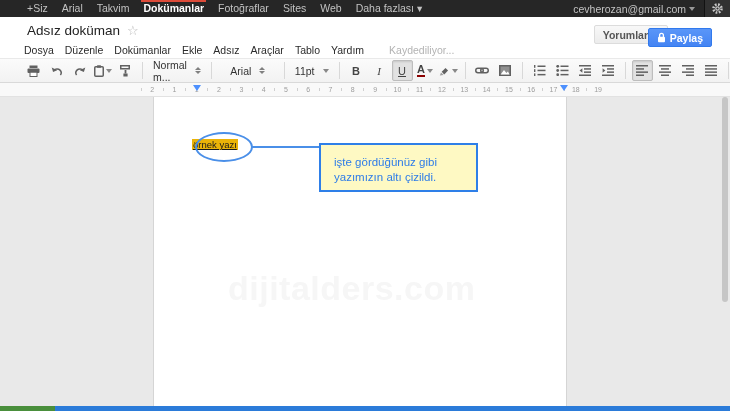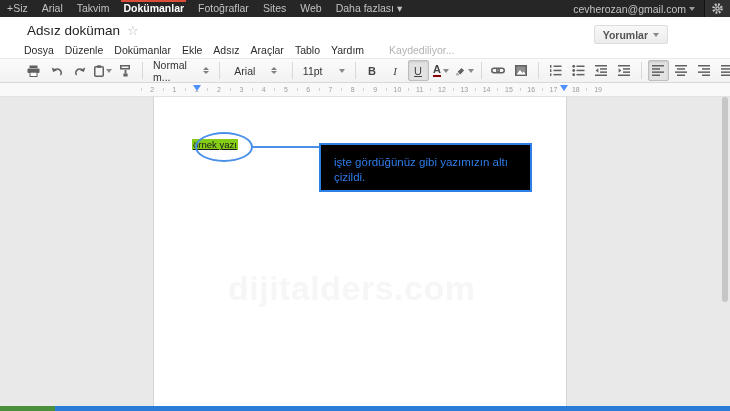--- a/index.html
+++ b/index.html
@@ -1,21 +1,21 @@
 <!DOCTYPE html>
 <html><head>
 <meta charset="utf-8">
 <style>
   html,body{margin:0;padding:0}
   body{width:730px;height:411px;position:relative;overflow:hidden;background:#fff;
        font-family:"Liberation Sans","DejaVu Sans",sans-serif;-webkit-font-smoothing:antialiased}
 
   
   .topbar{height:17px;background:#262626;display:flex;align-items:center;font-size:10.5px;color:#c2c2c2}
-  .tb-links{display:flex;margin-left:0}
+  .tb-links{display:flex;margin-left:20px}
   .tb-link{padding:0 7px;line-height:17px;cursor:pointer;position:relative;white-space:nowrap}
   .tb-link.active{color:#fff;font-weight:bold}
   .tb-link.active::before{content:"";position:absolute;top:0;left:5px;right:5px;height:2px;background:#dd4b39}
   .tb-right{margin-left:auto;display:flex;align-items:center;height:23px}
   .tb-email{padding-right:3px;cursor:pointer}
   .tb-caret{width:0;height:0;border-left:3px solid transparent;border-right:3px solid transparent;
             border-top:4px solid #999;margin-right:9px}
   .gear-box{width:25px;height:17px;border-left:1px solid #121212;background:#313131;
             display:flex;align-items:center;justify-content:center;cursor:pointer}
 
@@ -36,21 +36,21 @@
       padding:0 8px;font-size:10.5px;font-weight:bold;color:#fff;
       background:linear-gradient(#5a96f8,#4484f3);border:1px solid #3079ed;border-radius:2px;cursor:pointer;box-sizing:border-box}
 
   
   .toolbar{height:25px;background:linear-gradient(#fbfbfb,#f2f2f2);border-top:1px solid #e9e9e9;
       border-bottom:1px solid #d9d9d9;display:flex;align-items:center;padding-left:22px;box-sizing:border-box;color:#616161}
   .tbtn{height:19px;min-width:19px;display:flex;align-items:center;justify-content:center;gap:2px;
       border:1px solid transparent;border-radius:2px;margin:0 1px;cursor:pointer;font-size:11px;color:#444}
   .tbtn.pressed{background:#e2e2e2;border-color:#bdbdbd;box-shadow:inset 0 1px 2px rgba(0,0,0,.12)}
   .sep{width:1px;height:17px;background:#d8d8d8;margin:0 5px;flex:none}
-  .dd{display:flex;align-items:center;gap:16px;padding:0 5px;height:19px;cursor:pointer;font-size:10.5px;color:#333}
+  .dd{display:flex;align-items:center;gap:8px;padding:0 5px;height:19px;cursor:pointer;font-size:10.5px;color:#333}
   .updown{display:inline-flex;flex-direction:column;gap:1.5px}
   .updown i{width:0;height:0;border-left:3px solid transparent;border-right:3px solid transparent;display:block}
   .updown .u{border-bottom:3.5px solid #808080}
   .updown .d{border-top:3.5px solid #808080}
   .b-label{font-weight:bold}
   .i-label{font-style:italic;font-family:"Liberation Serif",serif}
   .u-label{text-decoration:underline}
   .a-label{font-weight:bold;border-bottom:2.5px solid #8b0000;line-height:11px}
 
   
@@ -63,25 +63,25 @@
   .marker.left{left:193px}
   .marker.right{left:560px}
 
   
   .canvas{position:relative;height:310px;background:#e9e9e9;overflow:hidden}
   .page{position:absolute;left:153px;top:0;width:414px;height:310px;background:#fff;
         border-left:1px solid #d5d5d5;border-right:1px solid #d5d5d5;box-sizing:border-box}
   .watermark{position:absolute;left:228px;top:172px;font-size:34px;font-weight:bold;color:#f6f6f6;
         letter-spacing:0.5px;white-space:nowrap;user-select:none}
   .sample{position:absolute;left:192px;top:42px;font-size:9.5px;color:#1a1a1a;
-        text-decoration:underline;background:#84cc16;padding:0 1px;white-space:nowrap}
+        text-decoration:underline;background:#eab308;padding:0 1px;white-space:nowrap}
   .ellipse{position:absolute;left:195px;top:35px;width:58px;height:30px;border:2px solid #4a8fe8;
         border-radius:50%;box-sizing:border-box}
   .connector{position:absolute;left:251px;top:49px;width:68px;height:2px;background:#4a8fe8}
-  .callout{position:absolute;left:319px;top:46px;width:213px;height:49px;background:#000000;
+  .callout{position:absolute;left:319px;top:46px;width:159px;height:49px;background:#fef9c3;
         border:2px solid #2e7fe8;box-sizing:border-box;color:#2e7ce8;font-size:11.5px;line-height:15px;
         padding:10px 8px 4px 13px}
   .scroll-thumb{position:absolute;left:722px;top:0;width:6px;height:205px;background:#c6c6c6;border-radius:3px;cursor:pointer}
 
   
   .bottombar{position:absolute;left:0;bottom:0;width:730px;height:5px;display:flex}
   .bb-green{width:55px;background:#4a8f3c}
   .bb-blue{flex:1;background:#2b7bd9}
 
   svg{display:block}
@@ -128,20 +128,29 @@
         <span class="menu-item">Adsız</span>
         <span class="menu-item">Araçlar</span>
         <span class="menu-item">Tablo</span>
         <span class="menu-item">Yardım</span>
       </span>
     <span class="saving">Kaydediliyor...</span>
   </div>
   <div class="btn-comments">
     <span>Yorumlar</span>
     <span class="caret-sm"></span>
+  </div>
+  <div class="btn-share">
+    <span>
+      <svg width="9" height="11" viewBox="0 0 9 11">
+        <path d="M2.6 5 V3.2 a1.9 1.9 0 0 1 3.8 0 V5" fill="none" stroke="#fff" stroke-width="1.3"></path>
+        <rect x="1" y="4.8" width="7" height="5.4" rx="1" fill="#fff"></rect>
+      </svg>
+    </span>
+    <span>Paylaş</span>
   </div>
 </div>
 
 <div class="toolbar">
   <span class="tbtn">
     <svg width="13" height="12" viewBox="0 0 13 12">
         <g fill="#616161">
       <rect x="2.5" y="0.5" width="8" height="2.5"></rect>
       <rect x="0.5" y="3.5" width="12" height="4.5" rx="1"></rect>
       <rect x="3" y="7.2" width="7" height="4.3" fill="#fff" stroke="#616161"></rect>

